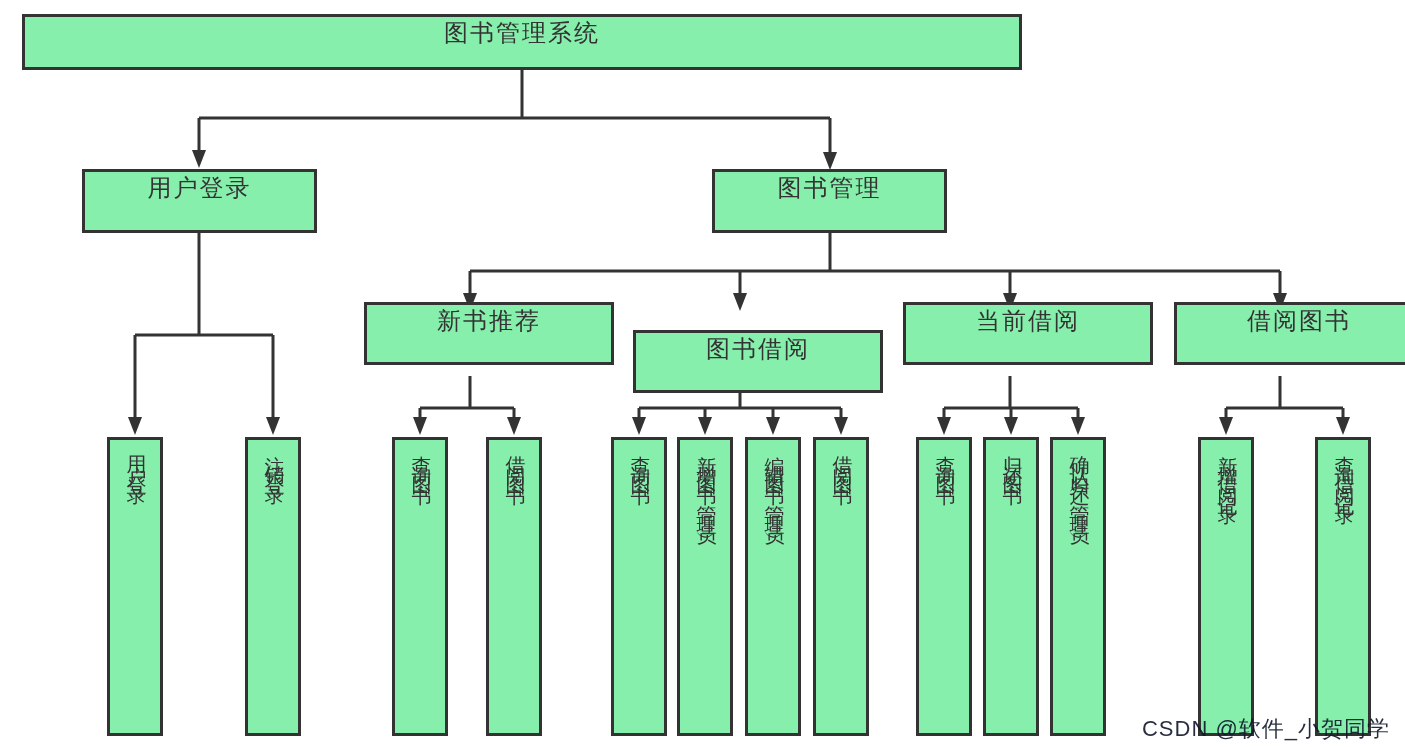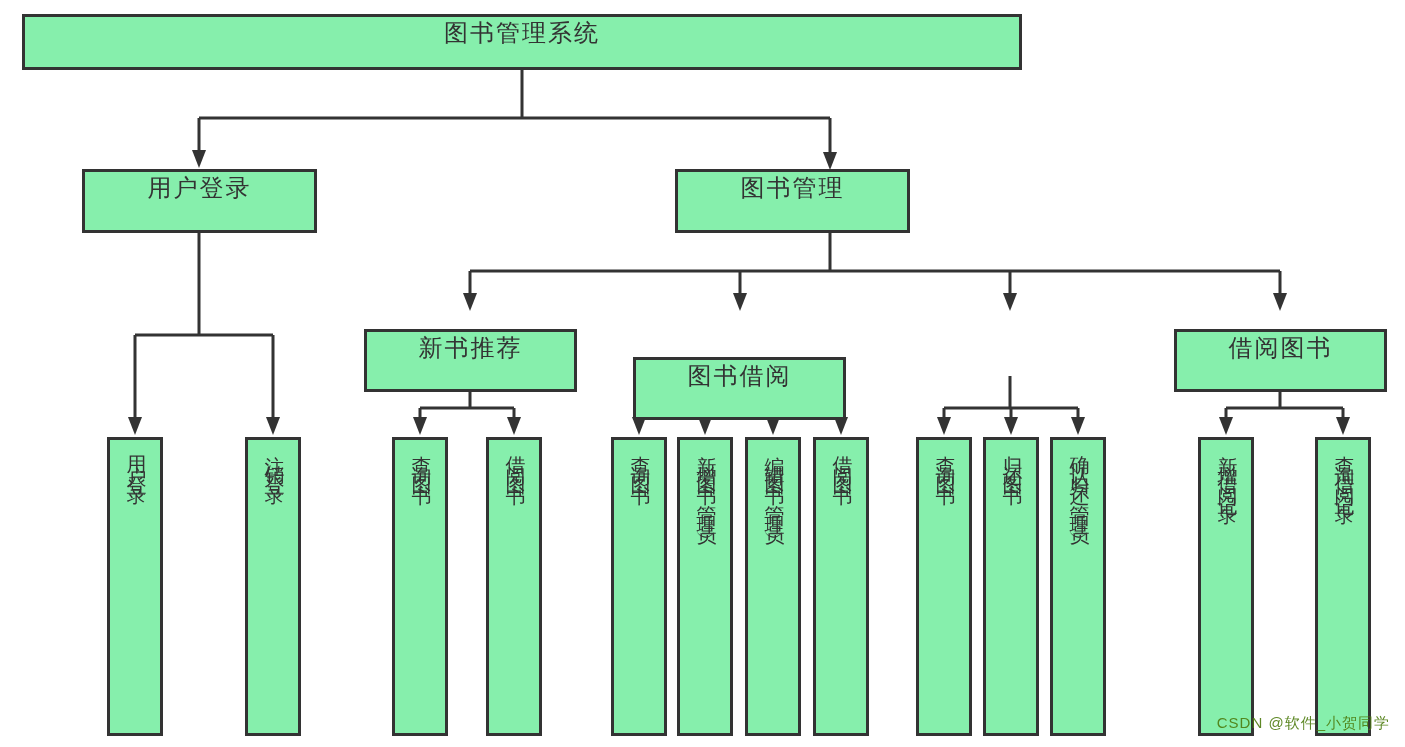--- a/index.html
+++ b/index.html
@@ -35,42 +35,42 @@
   }
   .box .hlabel {
     font-size: 24px;
     letter-spacing: 2px;
     white-space: nowrap;
     color: #333333;
   }
   .root  { left: 22px;  top: 14px;  width: 1000px; height: 56px; }
   .l2    { top: 169px; width: 235px; height: 64px; }
   .l2-a  { left: 82px; }
-  .l2-b  { left: 675px; }
-  .l3    { top: 329px; width: 213px; height: 63px; }
+  .l2-b  { left: 712px; }
+  .l3    { top: 302px; width: 250px; height: 63px; }
   .l3-a  { left: 364px; }
   .l3-b  { left: 633px; margin-top: 28px; }
   .l3-c  { left: 903px; }
   .l3-d  { left: 1174px; }
   .leaf  { top: 437px; width: 56px; height: 299px; }
   .vtext {
     writing-mode: vertical-rl;
     text-orientation: mixed;
     font-size: 20px;
     letter-spacing: 10px;
     line-height: 1;
     white-space: nowrap;
     color: #333333;
   }
   .watermark {
     position: absolute;
     right: 15px;
     top: 714px;
-    font-size: 15px;
-    color: #4d7c0f;
+    font-size: 22px;
+    color: #0f172a;
     letter-spacing: 1px;
     white-space: nowrap;
     z-index: 10;
     opacity: 0.9;
   }
   svg path {
     stroke: #333333;
     stroke-width: 3;
     fill: none;
   }
@@ -137,20 +137,23 @@
   <div class="box l2 l2-b">
     <span class="hlabel">图书管理</span>
   </div>
 
   <div class="box l3 l3-a">
     <span class="hlabel">新书推荐</span>
   </div>
   <div class="box l3 l3-b">
     <span class="hlabel">图书借阅</span>
   </div>
+  <div class="box l3 l3-c">
+    <span class="hlabel">当前借阅</span>
+  </div>
   <div class="box l3 l3-d">
     <span class="hlabel">借阅图书</span>
   </div>
 
   <div class="box leaf" style="left:107px">
     <span class="vtext">用户登录</span>
   </div>
   <div class="box leaf" style="left:245px">
     <span class="vtext">注销登录</span>
   </div>

